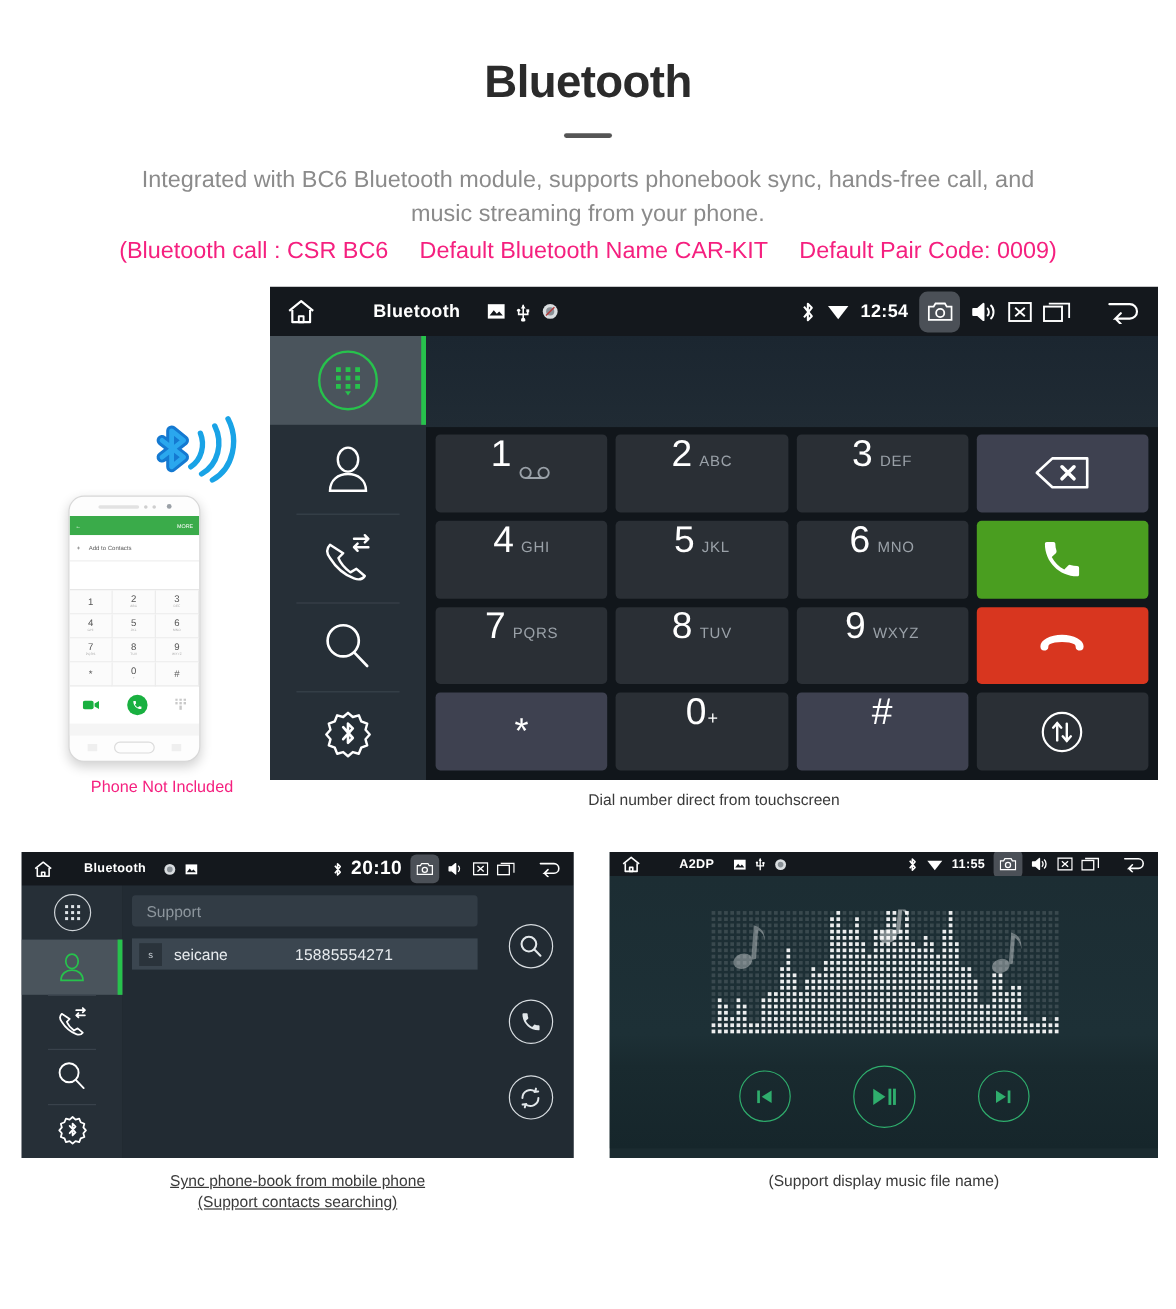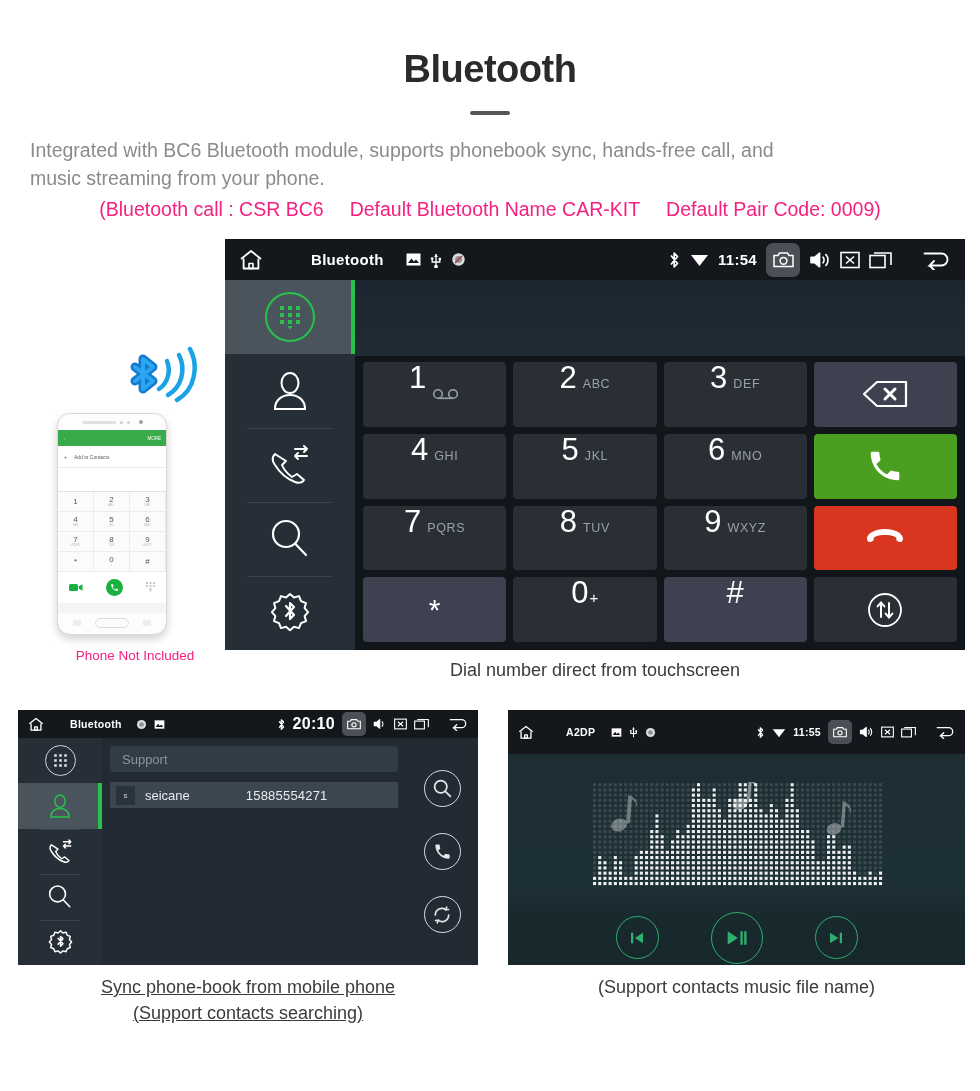--- a/index.html
+++ b/index.html
@@ -20,21 +20,21 @@
     letter-spacing: -0.5px;
     margin-top: 48px;
   }
   .title-rule {
     width: 40px; height: 4px;
     background: #555;
     margin: 20px auto 22px auto;
     border-radius: 2px;
   }
   .subtitle {
-    text-align: left;
+    text-align: center;
     font-size: 19.5px;
     color: #8b8b8b;
     line-height: 1.42;
     padding: 0 30px;
   }
   .spec-line {
     text-align: center;
     font-size: 19.5px;
     color: #f5207f;
     margin-top: 6px;
@@ -174,21 +174,21 @@
   .ph-bot { height: 20px; display: flex; align-items: center; justify-content: center; gap: 14px; }
   .ph-home { width: 34px; height: 10px; border: 1px solid #dcdcdc; border-radius: 6px; }
   .ph-nav { width: 8px; height: 6px; background: #efefef; }
   .phone-note {
     position: absolute; left: 0; top: 303px; width: 180px;
     text-align: center; font-size: 13.5px; color: #f5207f;
   }
 
   
   .cap {
-    text-align: center; color: #3a3a3a; font-size: 18px; line-height: 1.42;
+    text-align: center; color: #3a3a3a; font-size: 13px; line-height: 1.42;
   }
   .cap-main { position: absolute; left: 225px; top: 658px; width: 740px; }
   .cap-bl { position: absolute; left: 18px; top: 975px; width: 460px; text-decoration: underline; }
   .cap-br { position: absolute; left: 508px; top: 975px; width: 457px; }
 
   
   .unit-pb {
     position: absolute; left: 18px; top: 710px;
     width: 460px; height: 255px;
     background: #202830; overflow: hidden;
@@ -227,21 +227,21 @@
     border: 1.6px solid #d8dde1;
     display: flex; align-items: center; justify-content: center;
   }
 
   
   .unit-a2dp {
     position: absolute; left: 508px; top: 710px;
     width: 457px; height: 255px;
     background: #1b2b30; overflow: hidden;
   }
-  .unit-a2dp .statusbar { height: 44px; padding: 0 10px; font-size: 10.5px; justify-content: space-between; }
+  .unit-a2dp .statusbar { height: 20px; padding: 0 10px; font-size: 10.5px; justify-content: space-between; }
   .unit-a2dp .sb-icons { gap: 7px; }
   .unit-a2dp .sb-time { font-size: 10.5px; }
   .unit-a2dp .sb-cam-wrap { width: 24px; height: 24px; border-radius: 5px; }
   .a2dp-body {
     height: 227px;
     background: linear-gradient(180deg,#1c2d33 0%,#1d3036 58%,#192a2f 70%,#16262b 100%);
     position: relative;
   }
   .eq-area { position: absolute; left: 0; right: 0; top: 28px; display: flex; justify-content: center; }
   .transport { position: absolute; left: 0; right: 0; top: 162px; display: flex; justify-content: center; gap: 52px; }
@@ -424,21 +424,21 @@
       <span>
         <svg width="13" height="18" viewBox="0 0 13 18" fill="none" stroke="#fff" stroke-width="1.7" stroke-linejoin="round">
           <path d="M3 4.5 L9.5 12.5 L6.2 15.8 L6.2 2.2 L9.5 5.5 L3 13.5"></path>
         </svg>
       </span>
       <span>
         <svg width="19" height="15" viewBox="0 0 19 15">
             <path d="M1 3 L9.5 14 L18 3 Z" fill="#fff"></path>
           </svg>
       </span>
-      <span class="sb-time">11:54</span>
+      <span class="sb-time">12:54</span>
       <span class="sb-cam-wrap">
         <svg width="21" height="17" viewBox="0 0 21 17" fill="none" stroke="#fff" stroke-width="1.5">
           <path d="M1 4.5 h4 l1.6 -2.6 h7.8 L16 4.5 h4 v11 H1z"></path>
             <circle cx="10.5" cy="9.8" r="3.4"></circle>
         </svg>
       </span>
       <span>
         <svg width="22" height="18" viewBox="0 0 22 18" fill="none" stroke="#fff" stroke-width="1.6" stroke-linejoin="round">
           <path d="M2 6.4 h3.6 L10.6 2.2 v13.6 L5.6 11.6 H2 Z" fill="#fff"></path>
           <path d="M13.6 5.6 c2 1.6 2 5.2 0 6.8"></path>
@@ -2021,14 +2021,14 @@
             <path d="M4 5 L4 19 L15 12 Z"></path>
               <rect x="17" y="5" width="3" height="14"></rect>
           </svg>
         </span>
       </div>
     </div>
   </div>
 </div>
 
 <div class="cap cap-br">
-  <div>(Support contacts music file name)</div>
+  <div>(Support display music file name)</div>
 </div>
 
 </body></html>

